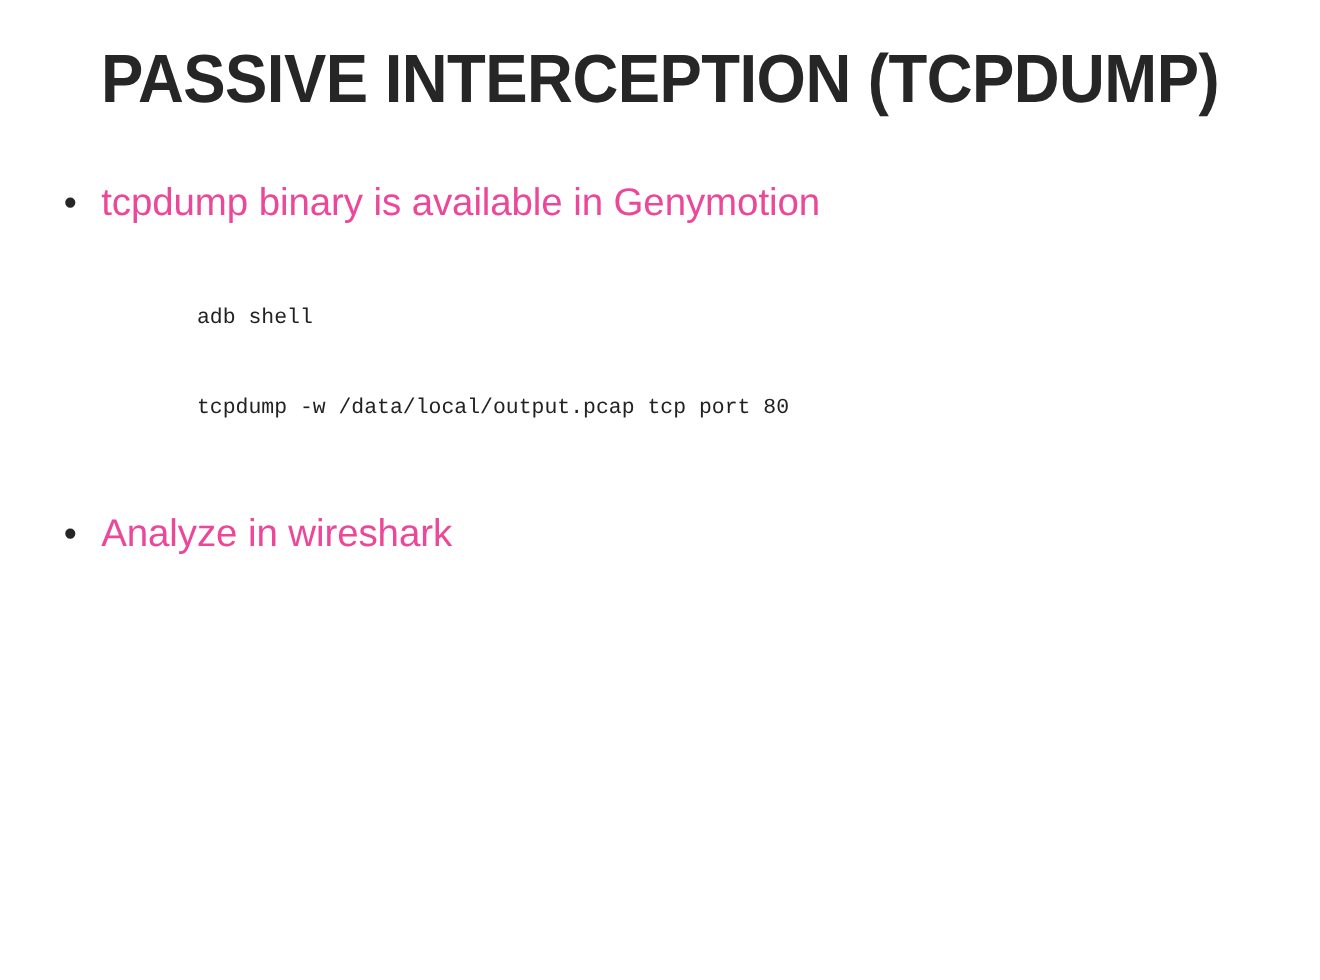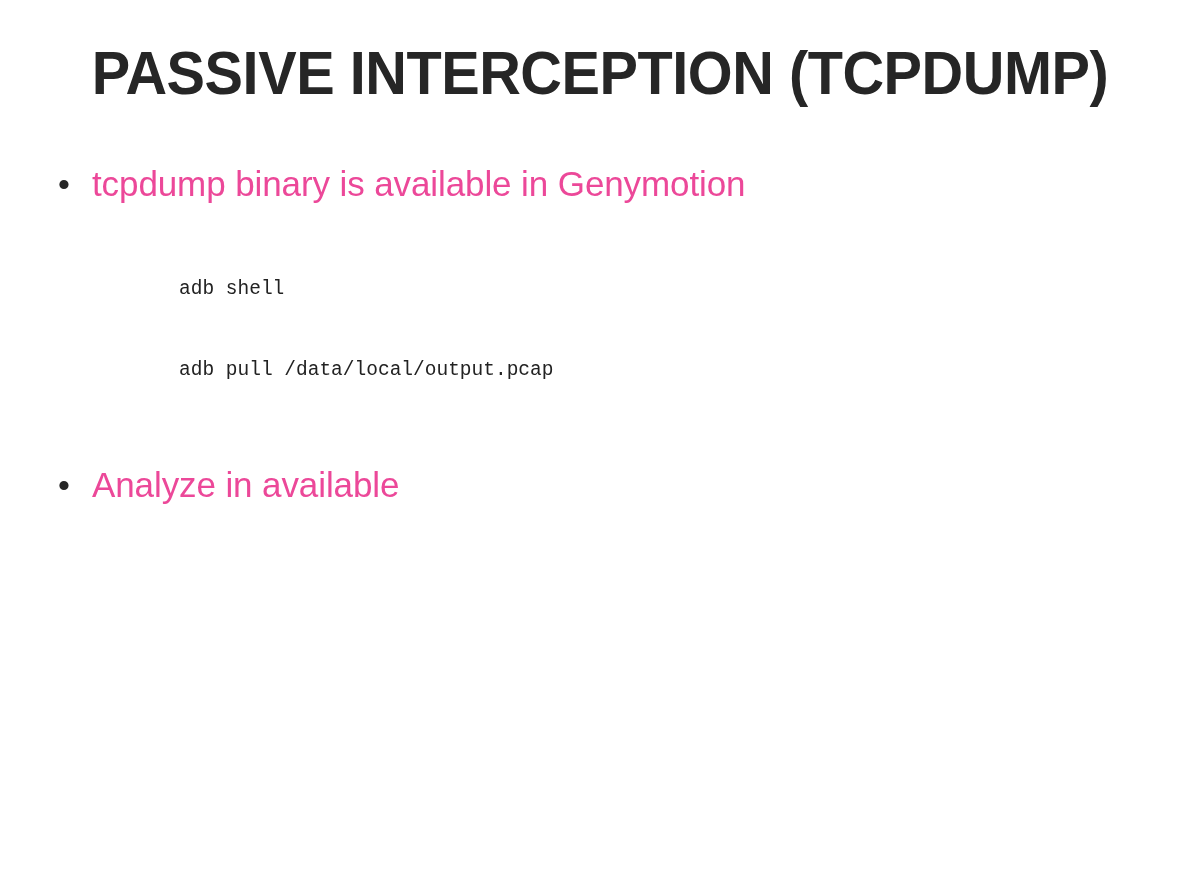--- a/index.html
+++ b/index.html
@@ -106,22 +106,22 @@
 
   <div class="body-content">
 
     <div class="bullet-row">
       <span class="bullet-marker">•</span>
       <span class="bullet-text">tcpdump binary is available in Genymotion</span>
     </div>
 
     <div class="code-block">
       <div class="code-line">adb shell</div>
-      <div class="code-line">adb pull /data/local/output.pcap</div>
+      <div class="code-line">tcpdump -w /data/local/output.pcap tcp port 80</div>
     </div>
 
     <div class="bullet-row second">
       <span class="bullet-marker">•</span>
-      <span class="bullet-text">Analyze in available</span>
+      <span class="bullet-text">Analyze in wireshark</span>
     </div>
 
   </div>
 </div>
 
 </body></html>

